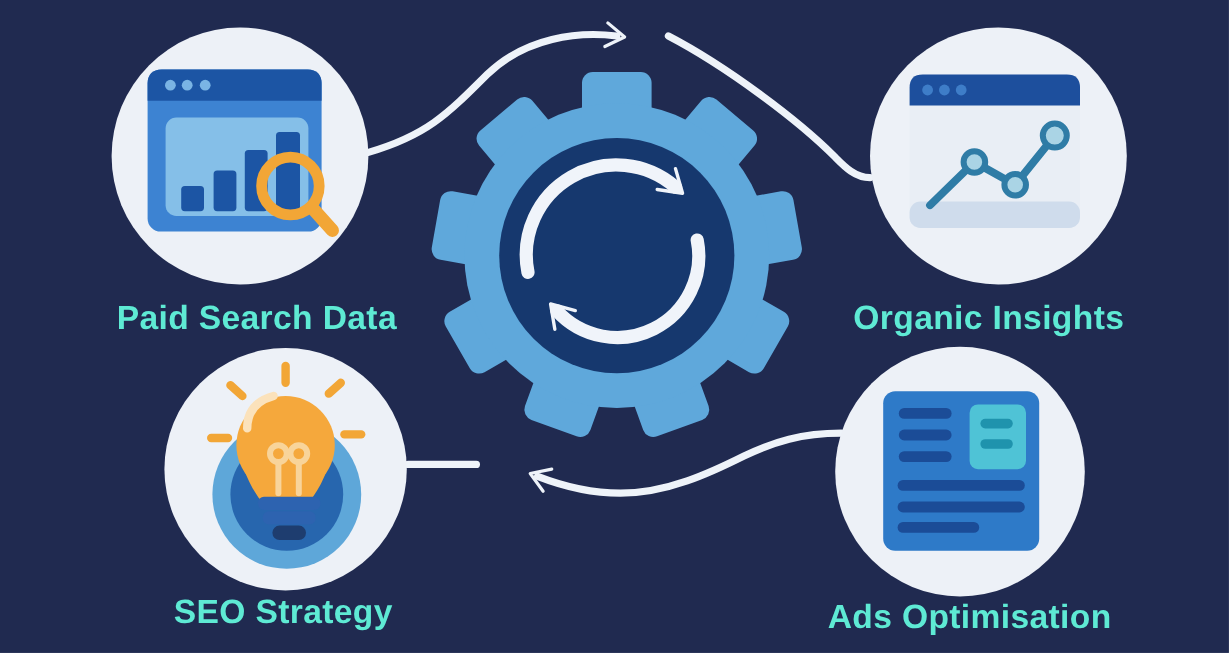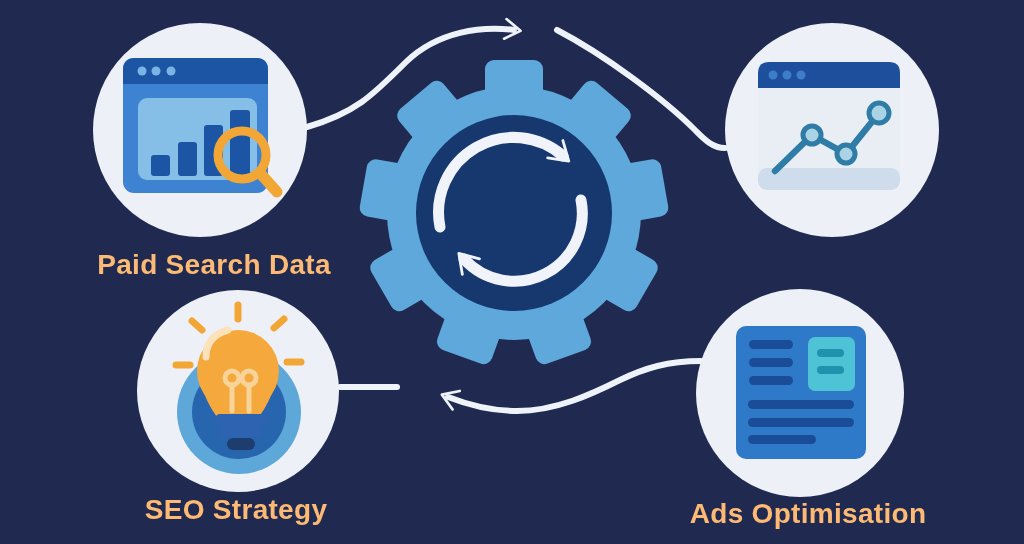--- a/index.html
+++ b/index.html
@@ -10,21 +10,21 @@
     overflow:hidden;
     font-family:"Liberation Sans", sans-serif;
   }
   #stage svg{position:absolute;left:0;top:0;}
   .node-label{
     position:absolute;
     transform:translateX(-50%);
     font-weight:700;
     font-size:28px;
     letter-spacing:0.3px;
-    color:#fdba74;
+    color:#5eead4;
     white-space:nowrap;
   }
 </style>
 </head>
 <body>
 
 <div id="stage">
 
   <svg width="1024" height="544" viewBox="0 0 1024 544">
     <defs>
@@ -153,16 +153,17 @@
         <g fill="#1b4c97">
           <rect x="748" y="400" width="106" height="9" rx="4.5"></rect>
           <rect x="748" y="418" width="106" height="9" rx="4.5"></rect>
           <rect x="748" y="435" width="68" height="9" rx="4.5"></rect>
         </g>
       </g>
     </g>
   </svg>
 
   <div class="node-label" style="left:214px; top:249px;">Paid Search Data</div>
+  <div class="node-label" style="left:824px; top:249px;">Organic Insights</div>
   <div class="node-label" style="left:236px; top:494px;">SEO Strategy</div>
   <div class="node-label" style="left:808px; top:498px;">Ads Optimisation</div>
 
 </div>
 
 </body></html>

